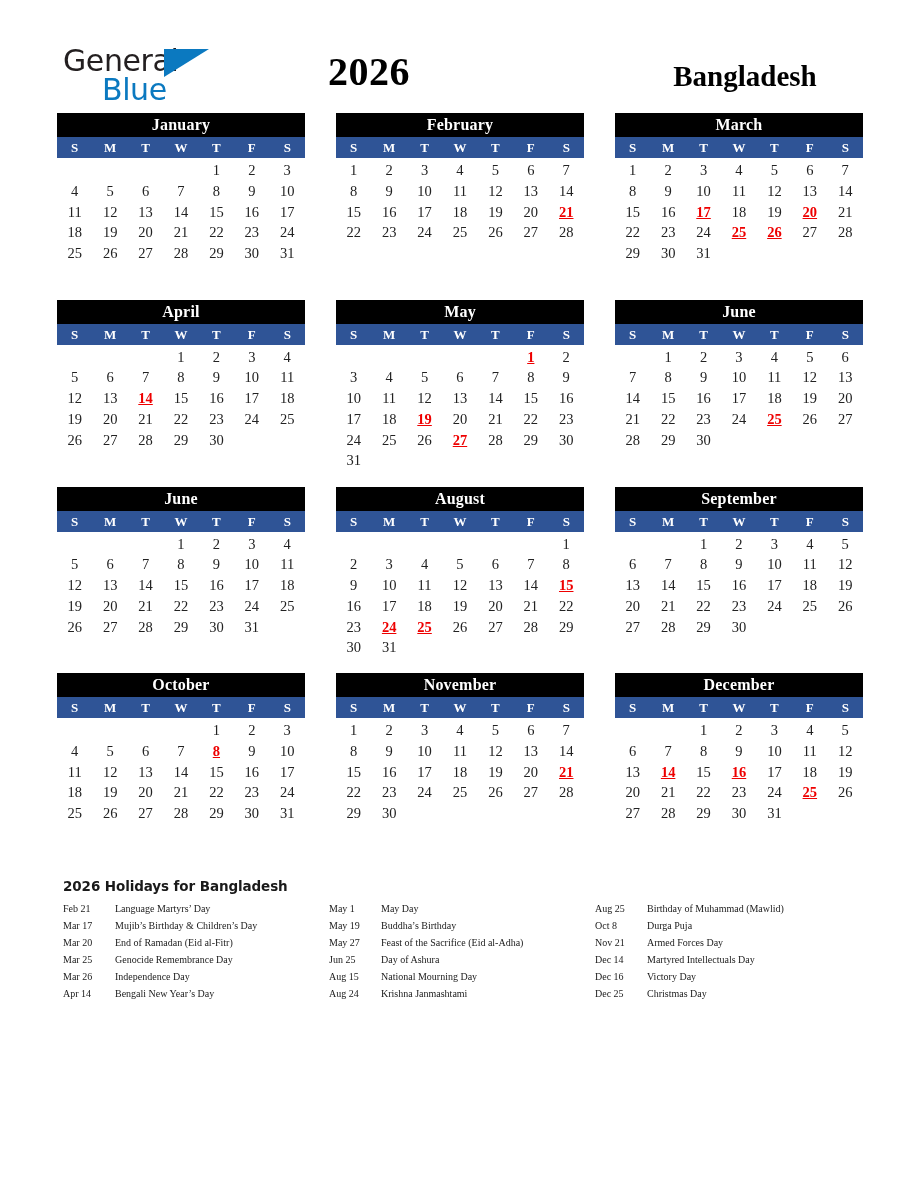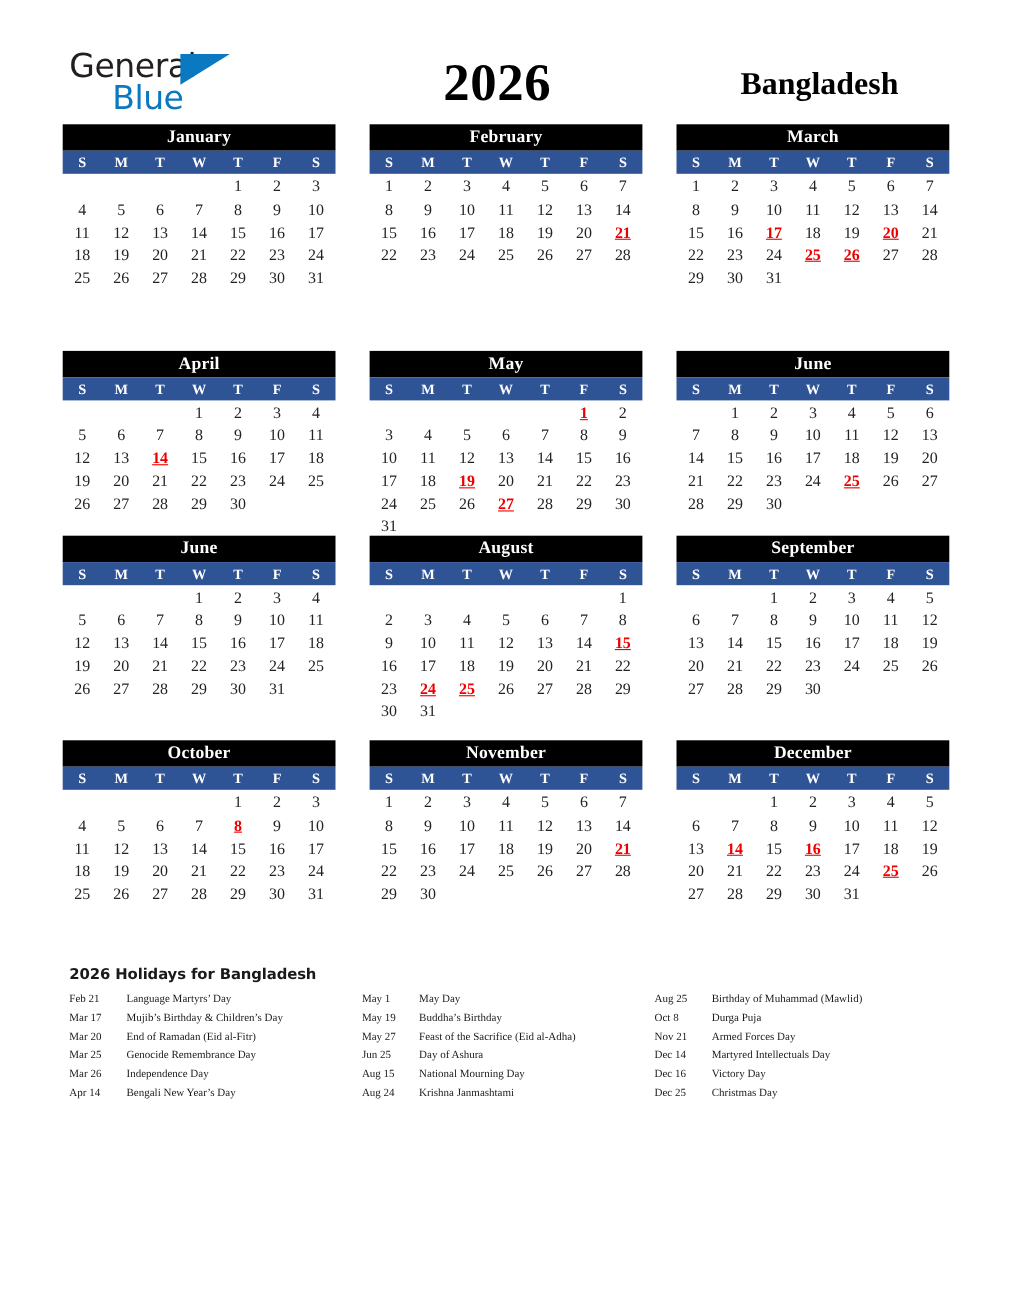--- a/index.html
+++ b/index.html
@@ -50,25 +50,24 @@
     left: 39px; top: 29px;
     font-family: "DejaVu Sans", sans-serif;
     font-size: 30px;
     font-weight: 400;
     color: #0b79c0;
     letter-spacing: -0.4px;
     line-height: 1;
   }
   .year-title {
     position: absolute;
-    left: 302px; top: 48px;
+    left: 328px; top: 48px;
     width: 300px;
-    text-align: center;
     font-family: "Liberation Serif", serif;
-    font-size: 48px;
+    font-size: 40px;
     font-weight: bold;
     color: #000000;
     letter-spacing: 0.5px;
   }
   .country-title {
     position: absolute;
     left: 620px; top: 60px;
     width: 250px;
     text-align: center;
     font-family: "Liberation Serif", serif;
@@ -354,21 +353,21 @@
               <div class="day">30</div>
               <div class="day">31</div>
               <div class="day empty"></div>
               <div class="day empty"></div>
               <div class="day empty"></div>
               <div class="day empty"></div>
             </div>
           </div>
         </div>
       </div>
-      <div class="cal-row" style="position: absolute; top: 186.5px; left: 0px; margin-top: 19px;">
+      <div class="cal-row" style="position: absolute; top: 186.5px; left: 0px;">
         <div class="month">
           <div class="month-name">April</div>
           <div class="dow-row">
             <div class="dow">S</div>
             <div class="dow">M</div>
             <div class="dow">T</div>
             <div class="dow">W</div>
             <div class="dow">T</div>
             <div class="dow">F</div>
             <div class="dow">S</div>

